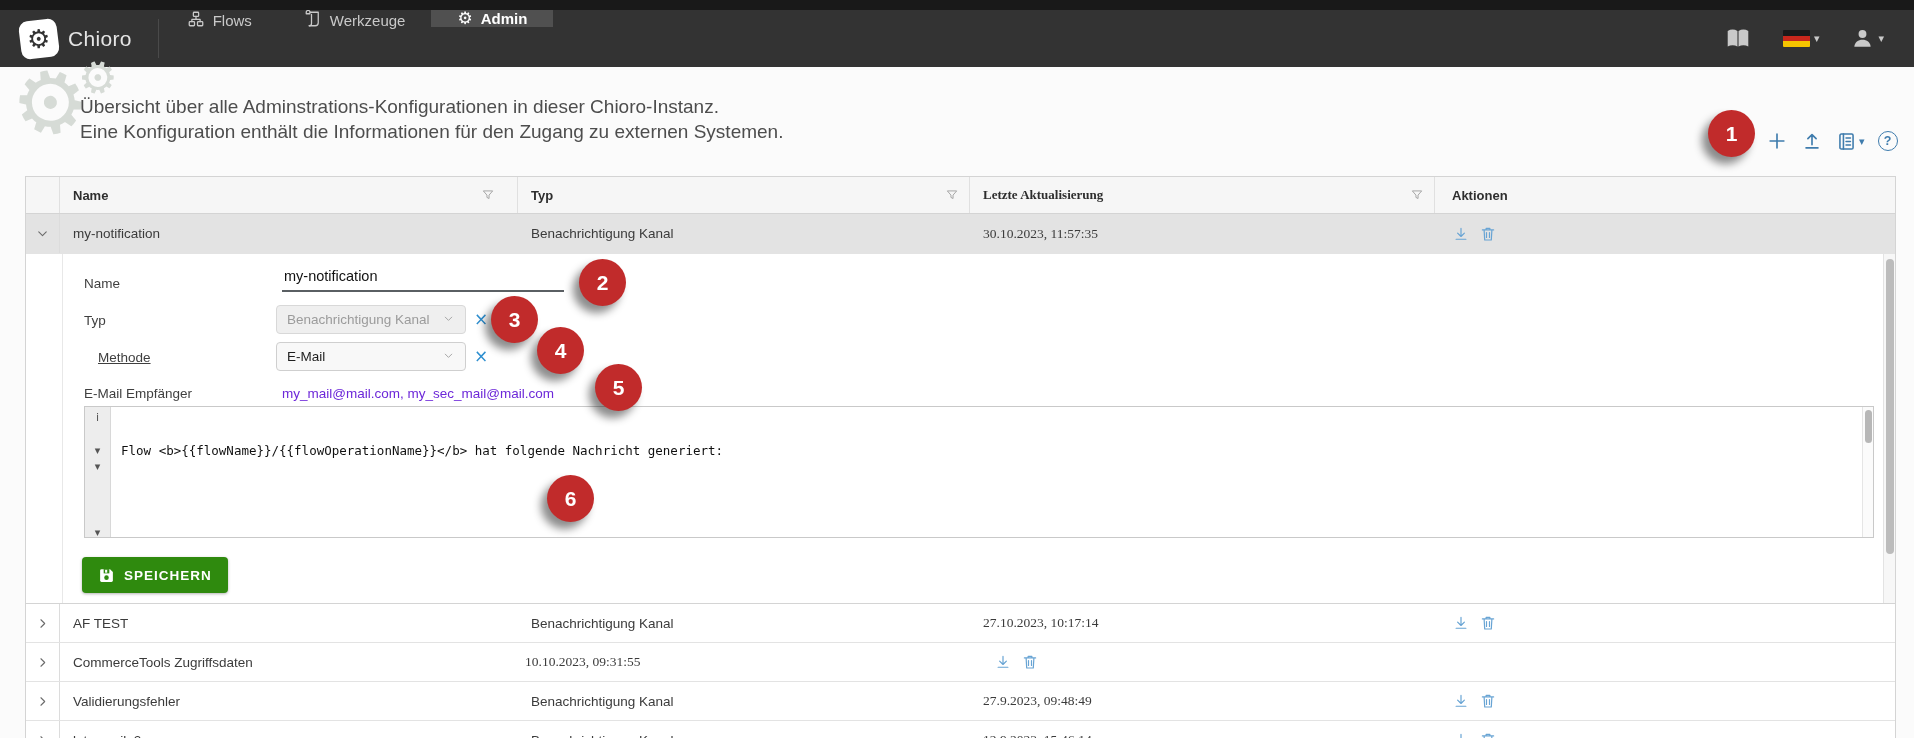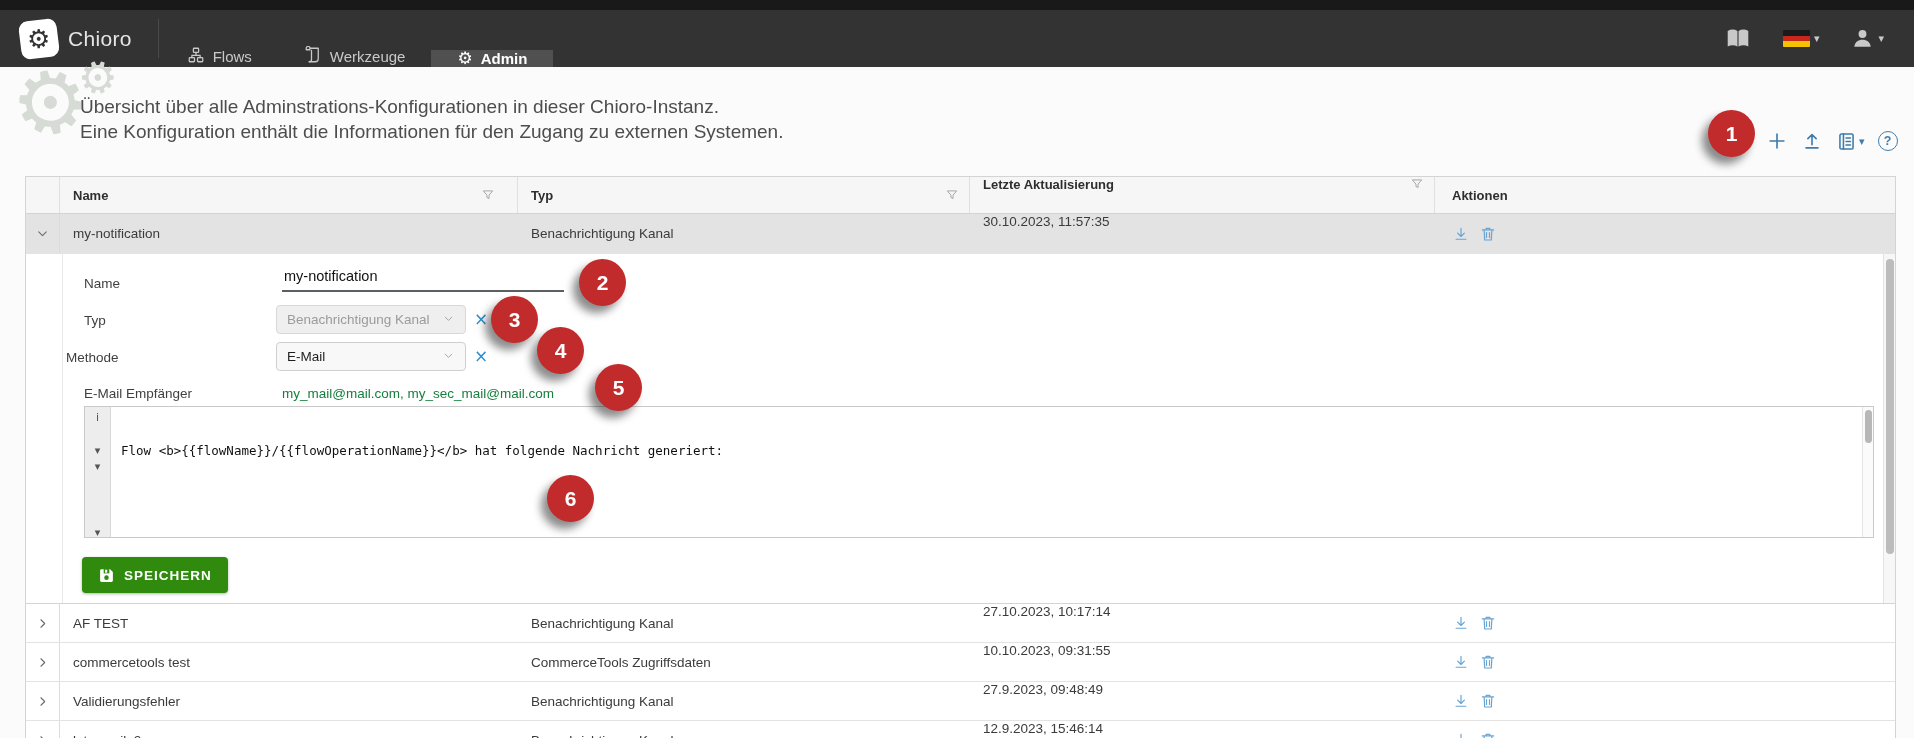--- a/index.html
+++ b/index.html
@@ -8,21 +8,21 @@
   .screen { position:relative; width:1914px; height:738px; background:#fbfbfb; overflow:hidden; }
 
   
   .topstrip { position:absolute; left:0; top:0; width:1914px; height:10px; background:#191919; }
   .nav { position:absolute; left:0; top:10px; width:1914px; height:57px; background:#333333; display:flex; align-items:stretch; }
   .brand { display:flex; align-items:center; gap:10px; padding:0 26px 0 20px; }
   .logo-box { width:38px; height:38px; background:#ffffff; border-radius:9px; transform:rotate(-7deg); display:flex; align-items:center; justify-content:center; }
   .logo-gear { font-family:"DejaVu Sans", sans-serif; font-size:26px; color:#333; line-height:1; transform:rotate(7deg); }
   .brand-name { color:#e5e5e5; font-size:21px; font-weight:500; letter-spacing:0.3px; }
   .nav-divider { width:1px; background:#4a4a4a; margin:9px 0; }
-  .tabs { display:flex; align-items:flex-end; margin-left:2px; }
+  .tabs { display:flex; align-items:flex-start; margin-left:2px; }
   .tab { display:flex; align-items:center; gap:8px; padding:0 26px; font-size:15px; color:#c9c9c9; cursor:pointer; }
   .tab svg { stroke:#c9c9c9; fill:none; stroke-width:1.7; stroke-linecap:round; stroke-linejoin:round; }
   .tab.active { background:#505050; color:#fff; font-weight:bold; }
   .tab .gear-glyph { font-family:"DejaVu Sans", sans-serif; font-size:17px; line-height:1; }
   .nav-right { margin-left:auto; display:flex; align-items:center; gap:32px; padding-right:30px; }
   .flag-wrap, .user-wrap { display:flex; align-items:center; gap:4px; cursor:pointer; }
   .flag { width:27px; height:17px; display:flex; flex-direction:column; border-radius:1px; overflow:hidden; }
   .flag div { flex:1; }
   .flag .f1 { background:#1a1a1a; } .flag .f2 { background:#c8271c; } .flag .f3 { background:#f5c400; }
   .caret-down { color:#c9c9c9; font-size:11px; font-family:"DejaVu Sans", sans-serif; }
@@ -47,21 +47,21 @@
   .anno-4 { left:537px;  top:327px; }
   .anno-5 { left:595px;  top:364px; }
   .anno-6 { left:547px;  top:475px; }
 
   
   .table { position:absolute; left:25px; top:176px; width:1871px; border:1px solid #d4d4d4; background:#fff; z-index:1; }
   .thead { height:37px; display:flex; align-items:center; background:#f6f6f6; border-bottom:1px solid #d4d4d4; font-size:13px; font-weight:bold; color:#2e2e2e; }
   .c0 { width:34px; flex:none; align-self:stretch; display:flex; align-items:center; justify-content:center; }
   .c1 { width:458px; flex:none; display:flex; align-items:center; padding-left:13px; align-self:stretch; }
   .c2 { width:452px; flex:none; display:flex; align-items:center; padding-left:13px; align-self:stretch; }
-  .c3 { width:465px; flex:none; display:flex; align-items:flex-start; padding-left:13px; align-self:stretch; }
+  .c3 { width:465px; flex:none; display:flex; align-items:center; padding-left:13px; align-self:stretch;font-family:Liberation Serif, serif; }
   .c4 { flex:1; display:flex; align-items:center; padding-left:17px; align-self:stretch; }
   .thead .c0, .thead .c1, .thead .c2, .thead .c3 { border-right:1px solid #e0e0e0; }
   .funnel { margin-left:auto; cursor:pointer; display:flex; }
   .funnel.fn-name { margin-right:22px; }
   .funnel.fn-typ, .funnel.fn-upd { margin-right:10px; }
   .funnel svg { stroke:#9b9b9b; fill:none; stroke-width:1.5; stroke-linejoin:round; }
 
   .row { height:39px; display:flex; align-items:center; border-bottom:1px solid #e3e3e3; font-size:13.5px; color:#3b3b3b; background:#fff; }
   .row .c0 { border-right:1px solid #dcdcdc; cursor:pointer; }
   .row.expanded { height:40px; background:#e3e3e3; }
@@ -69,32 +69,32 @@
   .actions { display:flex; align-items:center; gap:9px; }
   .actions .act { cursor:pointer; display:flex; }
   .actions svg { stroke:#68a4d4; fill:none; stroke-width:1.6; stroke-linecap:round; stroke-linejoin:round; }
 
   
   .detail { position:relative; height:350px; background:#fff; border-bottom:1px solid #d4d4d4; }
   .detail-leftline { position:absolute; left:36px; top:0; width:1px; height:100%; background:#e8e8e8; }
   .flabel { position:absolute; font-size:13.5px; color:#3f3f3f; }
   .lb-name    { left:58px; top:22px; }
   .lb-typ     { left:58px; top:59px; }
-  .lb-methode { left:40px; top:96px; }
+  .lb-methode { left:72px; top:96px;text-decoration:underline; }
   .lb-email   { left:58px; top:132px; }
   .name-input { position:absolute; left:256px; top:8px; width:282px; height:30px; border:none; border-bottom:2px solid #5a5f63; background:transparent; font-family:"Liberation Sans", sans-serif; font-size:14.5px; color:#111; outline:none; padding:0 2px; }
   .select { position:absolute; height:29px; width:190px; border-radius:4px; display:flex; align-items:center; font-size:13.5px; padding:0 10px; cursor:pointer; }
   .select .sel-caret { margin-left:auto; }
   .select .sel-caret svg { stroke:#9a9a9a; fill:none; stroke-width:1.6; stroke-linecap:round; stroke-linejoin:round; }
   .sel-typ { left:250px; top:51px; background:#efefef; border:1px solid #d8d8d8; color:#9b9b9b; }
   .sel-methode { left:250px; top:88px; background:#f8f8f8; border:1px solid #cfcfcf; color:#1f1f1f; }
   .clear-x { position:absolute; color:#2e8fd0; font-size:17px; line-height:1; cursor:pointer; font-family:"DejaVu Sans", sans-serif; }
   .clr-typ { left:448px; top:57px; }
   .clr-methode { left:448px; top:94px; }
-  .email-value { position:absolute; left:256px; top:132px; font-size:13.5px; color:#15803d; }
+  .email-value { position:absolute; left:256px; top:132px; font-size:13.5px; color:#6d28d9; }
 
   .editor { position:absolute; left:58px; top:152px; width:1790px; height:132px; border:1px solid #c9c9c9; display:flex; background:#fff; font-family:"DejaVu Sans Mono", monospace; font-size:12.5px; line-height:16.4px; }
   .gutter { width:26px; flex:none; background:#ededed; border-right:1px solid #d8d8d8; padding-top:3px; text-align:center; color:#555; font-size:11px; font-family:"DejaVu Sans", sans-serif; }
   .gutter div { height:16.4px; }
   .code { flex:1; padding:3px 0 0 10px; white-space:pre; color:#101010; overflow:hidden; cursor:text; }
   .code div { height:16.4px; }
   .ed-scroll { width:11px; flex:none; border-left:1px solid #e5e5e5; background:#fbfbfb; position:relative; }
   .ed-thumb { position:absolute; left:2px; top:3px; width:7px; height:33px; background:#b7b7b7; border-radius:4px; cursor:pointer; }
 
   .save-btn { position:absolute; left:56px; top:303px; height:36px; padding:0 16px; background:#2f8a0e; border:none; border-radius:4px; color:#fff; font-family:"Liberation Sans", sans-serif; font-weight:bold; font-size:13.5px; letter-spacing:1px; display:flex; align-items:center; gap:9px; cursor:pointer; box-shadow:0 1px 3px rgba(0,0,0,0.3); }
@@ -357,23 +357,20 @@
           </span>
       </div>
     </div>
 
     <div class="row">
       <div class="c0 chev">
           <svg width="15" height="15" viewBox="0 0 24 24">
             <polyline points="9.5,6 15.5,12 9.5,18"></polyline>
           </svg>
         </div>
-      <div class="c1">
-          <span>commercetools test</span>
-        </div>
       <div class="c2">
           <span>CommerceTools Zugriffsdaten</span>
         </div>
       <div class="c3">
           <span>10.10.2023, 09:31:55</span>
         </div>
       <div class="c4 actions">
         <span class="act">
             <svg width="18" height="18" viewBox="0 0 24 24">
               <path d="M12 4.5V15M7.5 10.8 12 15.3l4.5-4.5M5.5 19h13"></path>

